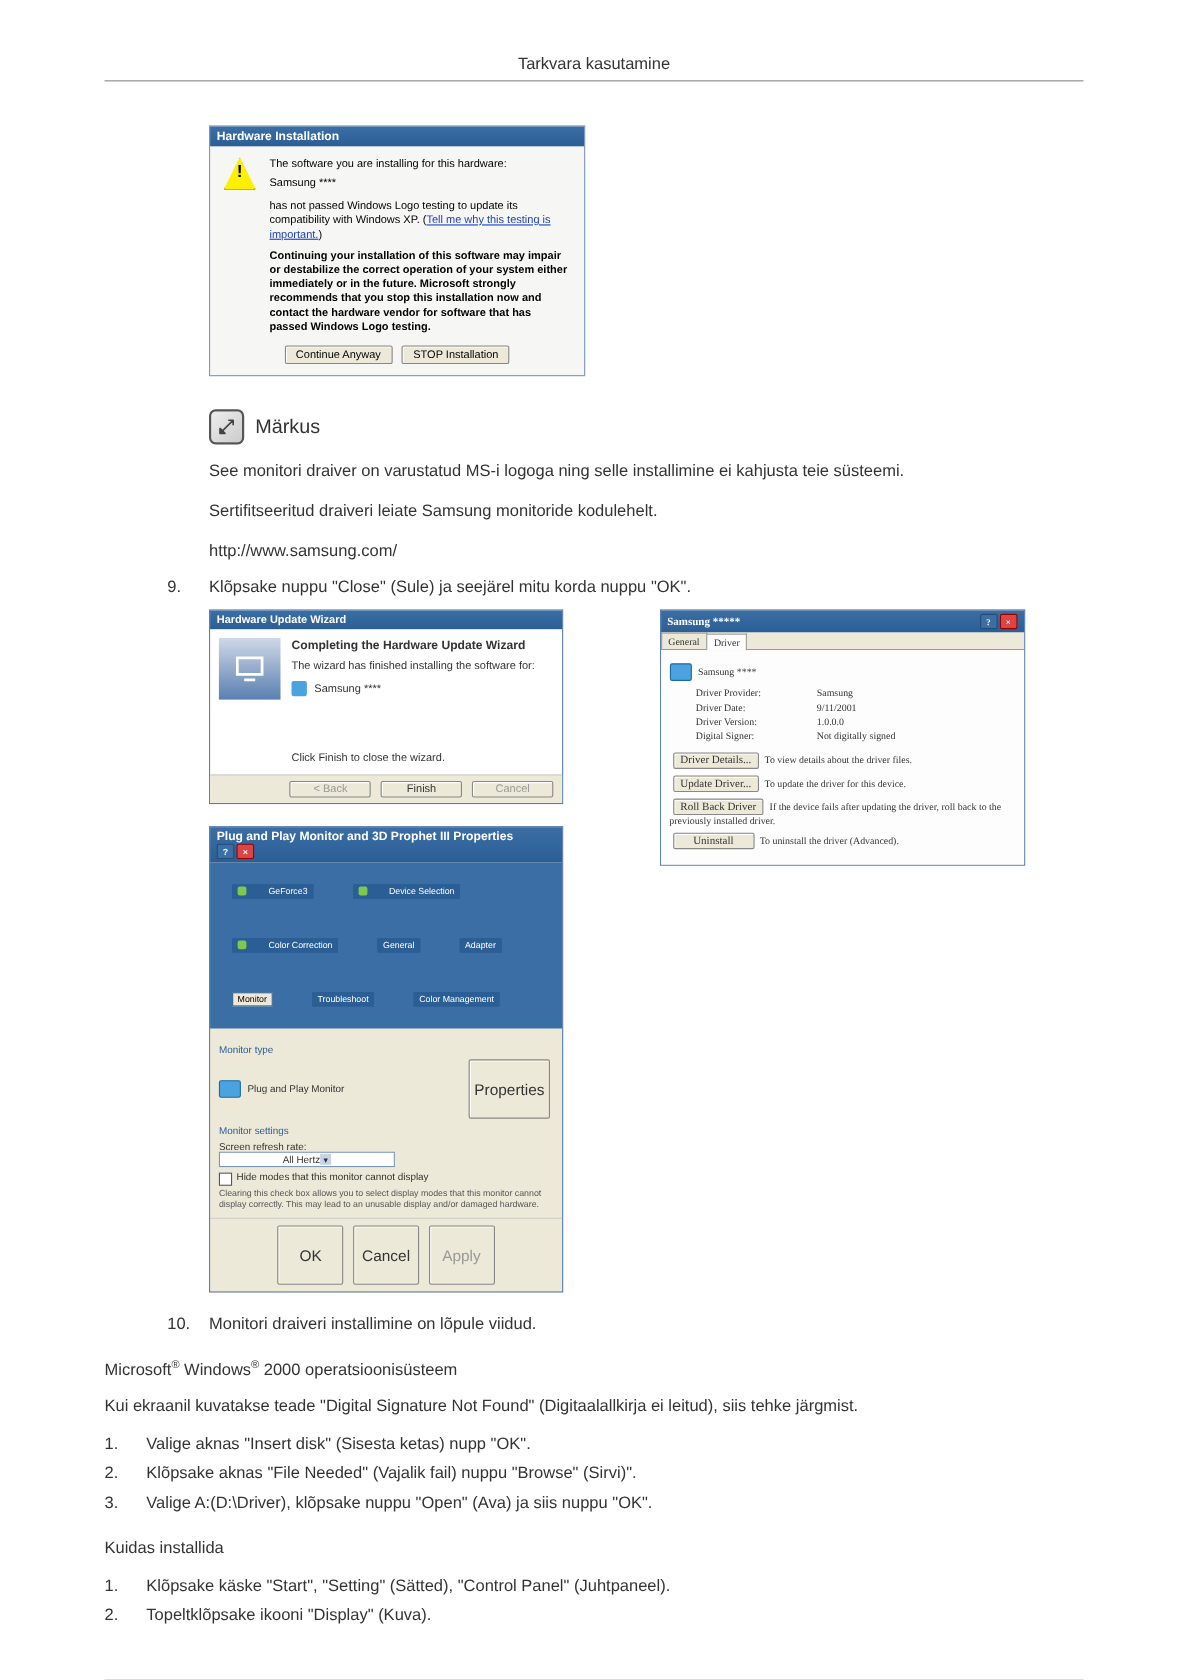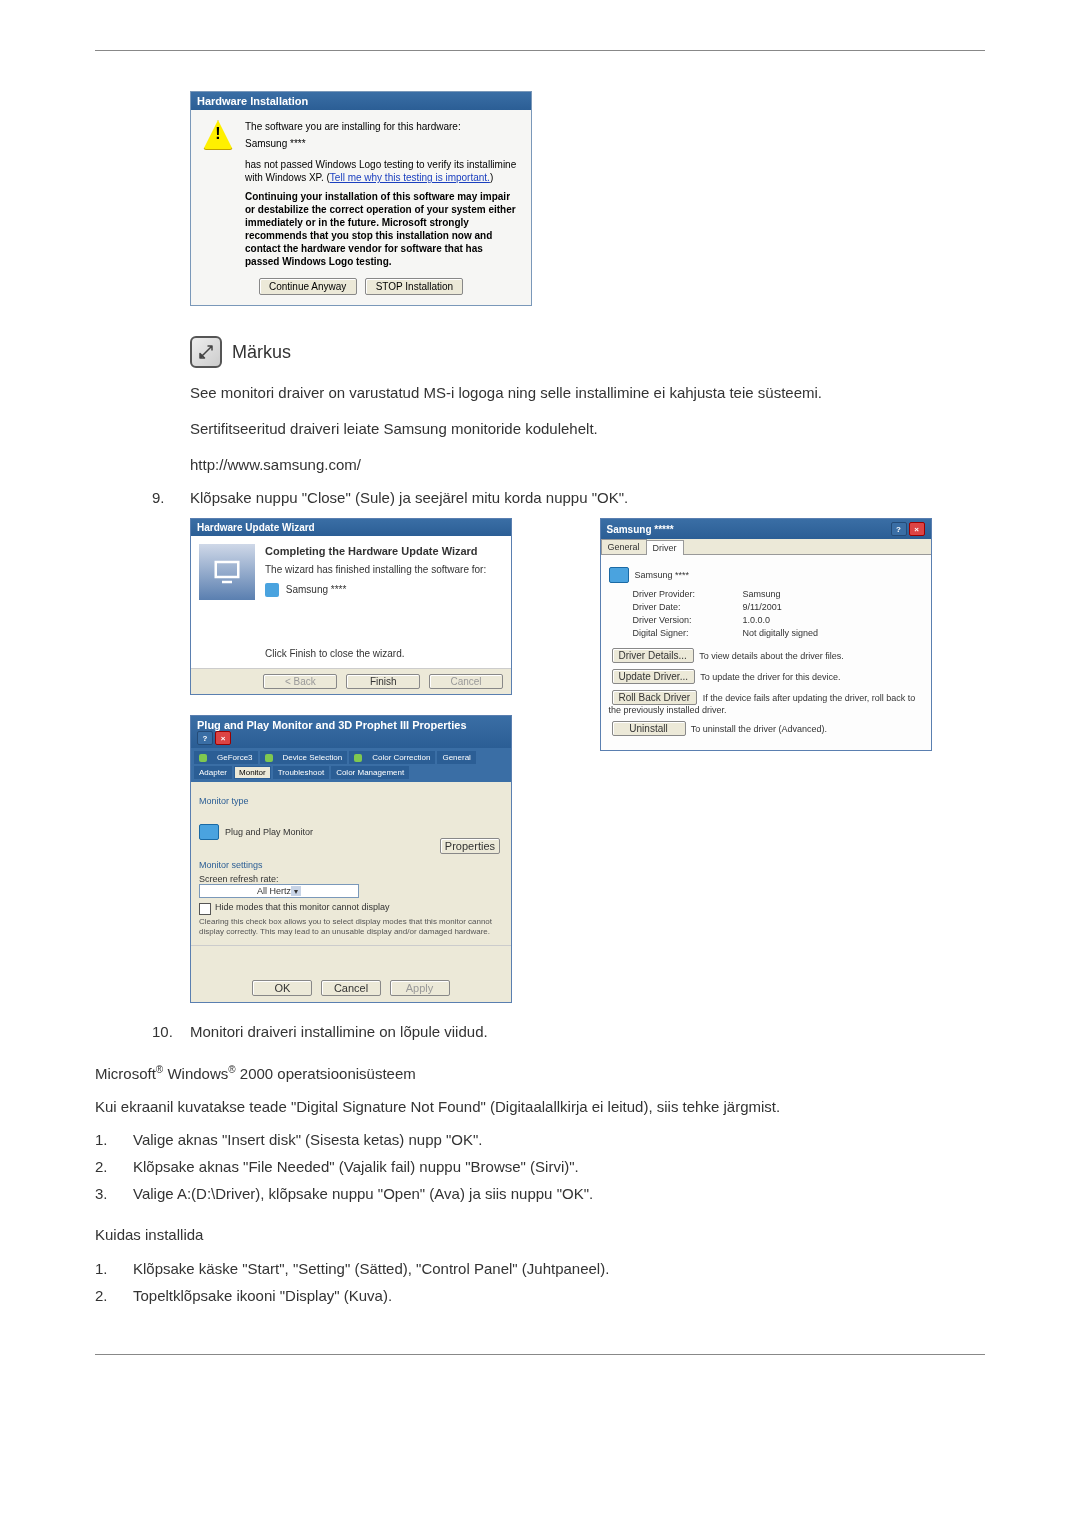--- a/index.html
+++ b/index.html
@@ -81,21 +81,21 @@
     border: 1px solid #888;
     border-radius: 2px;
     font-size: 10px;
     padding: 2px 8px;
     margin: 0 3px;
     text-align: center;
     min-width: 80px;
     box-shadow: inset 1px 1px 0 #fff;
   }
   .winbtn.small { min-width: 60px; padding: 1px 6px; }
-  .winbtn.xsmall { min-width: 50px; padding: 1px 4px; font-size: 11px; margin-top: 28px; }
+  .winbtn.xsmall { min-width: 50px; padding: 18px 4px; font-size: 14px; }
 
   .note-row {
     display: flex;
     align-items: center;
     gap: 10px;
     margin: 20px 0 10px 0;
   }
   .note-icon {
     width: 28px;
     height: 28px;
@@ -169,21 +169,21 @@
   }
   .wizard-footer {
     background: #ece9d8;
     padding: 5px;
     text-align: right;
     border-top: 1px solid #ccc;
   }
 
   .props {
     border: 1px solid #5a7fb0;
-    font-family: Liberation Sans, sans-serif;
+    font-family: Liberation Serif, serif;
     font-size: 9px;
     width: 330px;
     background: #ece9d8;
   }
   .props .dialog-title { font-size:10px; display:flex; justify-content:space-between; align-items:center;}
   .titlebar-btns { display:flex; gap:2px; }
   .tb-btn {
     width:14px;height:12px;background:#d44;border:1px solid #900;border-radius:2px;
     display:flex;align-items:center;justify-content:center;color:#fff;font-size:8px;font-weight:bold;
   }
@@ -207,22 +207,22 @@
     font-family: Tahoma, sans-serif;
     font-size: 9px;
     width: 320px;
     background:#ece9d8;
     margin-top: 20px;
   }
   .nvtabs {
     display:flex;flex-wrap:wrap;background:#3a6ea5;padding:2px;
   }
   .nvtab {
-    font-size:8px;color:#fff;padding:1px 4px;margin:1px;border:1px solid #2b5e95;
-    background:#2b5e95;display:flex;align-items:flex-end;gap:10px;
+    font-size:8px;color:#fff;padding:1px 4px;margin:18px;border:1px solid #2b5e95;
+    background:#2b5e95;display:flex;align-items:flex-start;gap:20px;
   }
   .nvtab .dot{width:8px;height:8px;background:#7fc850;border-radius:2px;}
   .monbody { padding:8px; }
   .grouplabel { color:#2b5e95; font-size:9px; margin-top:6px; }
   .monicon-row { display:flex;align-items:center;gap:6px;margin:4px 0; }
   .monicon {width:18px;height:14px;background:#4aa3df;border:1px solid #1a6aa5;border-radius:2px;}
   .select {
     border:1px solid #7a98b9;background:#fff;padding:1px 4px;width:150px;
     display:flex;justify-content:center;align-items:center;
   }
@@ -237,33 +237,34 @@
   }
   .sup { font-size: 10px; vertical-align: super; }
   .footer-hr {
     border:none;border-top:1px solid #888;margin-top:50px;
   }
 </style>
 </head>
 <body>
 
 <div class="page">
+  <div class="header-title">Tarkvara kasutamine</div>
   <hr class="hr">
 
   <div class="content">
 
     <div class="dialog">
       <div class="dialog-title">Hardware Installation</div>
       <div class="dialog-body">
         <div class="warn-icon"></div>
         <div class="dialog-text">
           <div>The software you are installing for this hardware:</div>
           <div style="margin-top:4px">Samsung ****</div>
           <div style="margin-top:8px">
-            <span>has not passed Windows Logo testing to verify its installimine with Windows XP. (</span><span class="link">Tell me why this testing is important.</span><span>)</span>
+            <span>has not passed Windows Logo testing to update its compatibility with Windows XP. (</span><span class="link">Tell me why this testing is important.</span><span>)</span>
           </div>
           <div class="bold">Continuing your installation of this software may impair or destabilize the correct operation of your system either immediately or in the future. Microsoft strongly recommends that you stop this installation now and contact the hardware vendor for software that has passed Windows Logo testing.</div>
         </div>
       </div>
       <div class="dialog-btnrow">
         <span class="winbtn">Continue Anyway</span>
         <span class="winbtn">STOP Installation</span>
       </div>
     </div>
 

